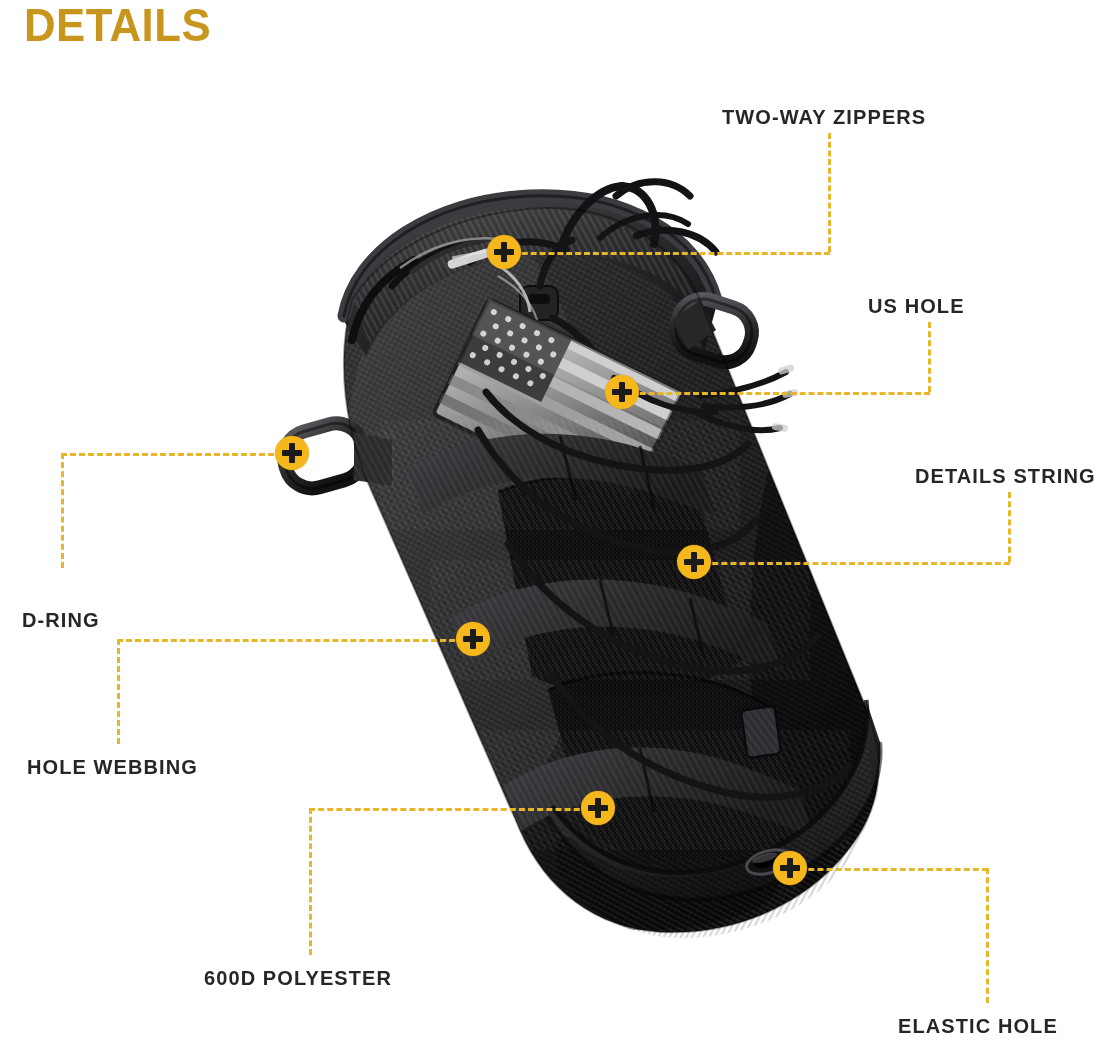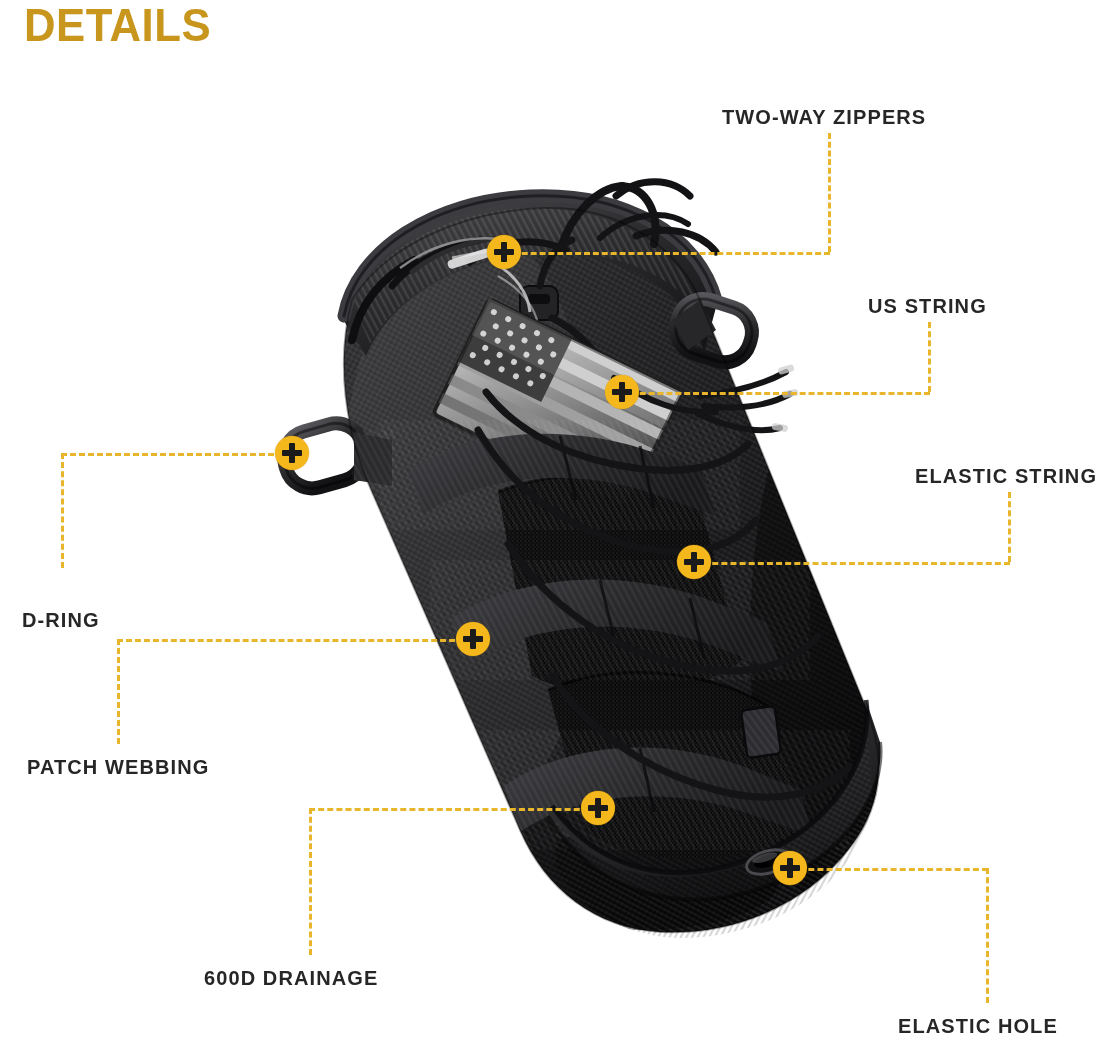--- a/index.html
+++ b/index.html
@@ -359,41 +359,41 @@
              L700,300 C676,244 616,206 546,208 C460,210 384,248 352,300 Z" fill="none" stroke="#000000" stroke-width="2" opacity="0.35"></path>
   </svg>
 
   <div id="callout-layer">
 
     <div class="callout-label" style="left:722px;top:107px;">TWO-WAY ZIPPERS</div>
     <div class="dash-v" style="left:828px;top:133px;height:119px;"></div>
     <div class="dash-h" style="left:504px;top:252px;width:326px;"></div>
     <div class="marker" style="left:504px;top:252px;"></div>
 
-    <div class="callout-label" style="left:868px;top:296px;">US STRING</div>
+    <div class="callout-label" style="left:868px;top:296px;">US HOLE</div>
     <div class="dash-v" style="left:928px;top:322px;height:70px;"></div>
     <div class="dash-h" style="left:622px;top:392px;width:308px;"></div>
     <div class="marker" style="left:622px;top:392px;"></div>
 
-    <div class="callout-label" style="left:915px;top:466px;">ELASTIC STRING</div>
+    <div class="callout-label" style="left:915px;top:466px;">DETAILS STRING</div>
     <div class="dash-v" style="left:1008px;top:492px;height:70px;"></div>
     <div class="dash-h" style="left:694px;top:562px;width:316px;"></div>
     <div class="marker" style="left:694px;top:562px;"></div>
 
     <div class="callout-label" style="left:22px;top:610px;">D-RING</div>
     <div class="dash-h" style="left:61px;top:453px;width:231px;"></div>
     <div class="dash-v" style="left:61px;top:453px;height:115px;"></div>
     <div class="marker" style="left:292px;top:453px;"></div>
 
-    <div class="callout-label" style="left:27px;top:757px;">PATCH WEBBING</div>
+    <div class="callout-label" style="left:27px;top:757px;">HOLE WEBBING</div>
     <div class="dash-h" style="left:117px;top:639px;width:356px;"></div>
     <div class="dash-v" style="left:117px;top:639px;height:105px;"></div>
     <div class="marker" style="left:473px;top:639px;"></div>
 
-    <div class="callout-label" style="left:204px;top:968px;">600D DRAINAGE</div>
+    <div class="callout-label" style="left:204px;top:968px;">600D POLYESTER</div>
     <div class="dash-h" style="left:309px;top:808px;width:289px;"></div>
     <div class="dash-v" style="left:309px;top:808px;height:147px;"></div>
     <div class="marker" style="left:598px;top:808px;"></div>
 
     <div class="callout-label" style="left:898px;top:1016px;">ELASTIC HOLE</div>
     <div class="dash-h" style="left:790px;top:868px;width:198px;"></div>
     <div class="dash-v" style="left:986px;top:868px;height:135px;"></div>
     <div class="marker" style="left:790px;top:868px;"></div>
 
   </div>

